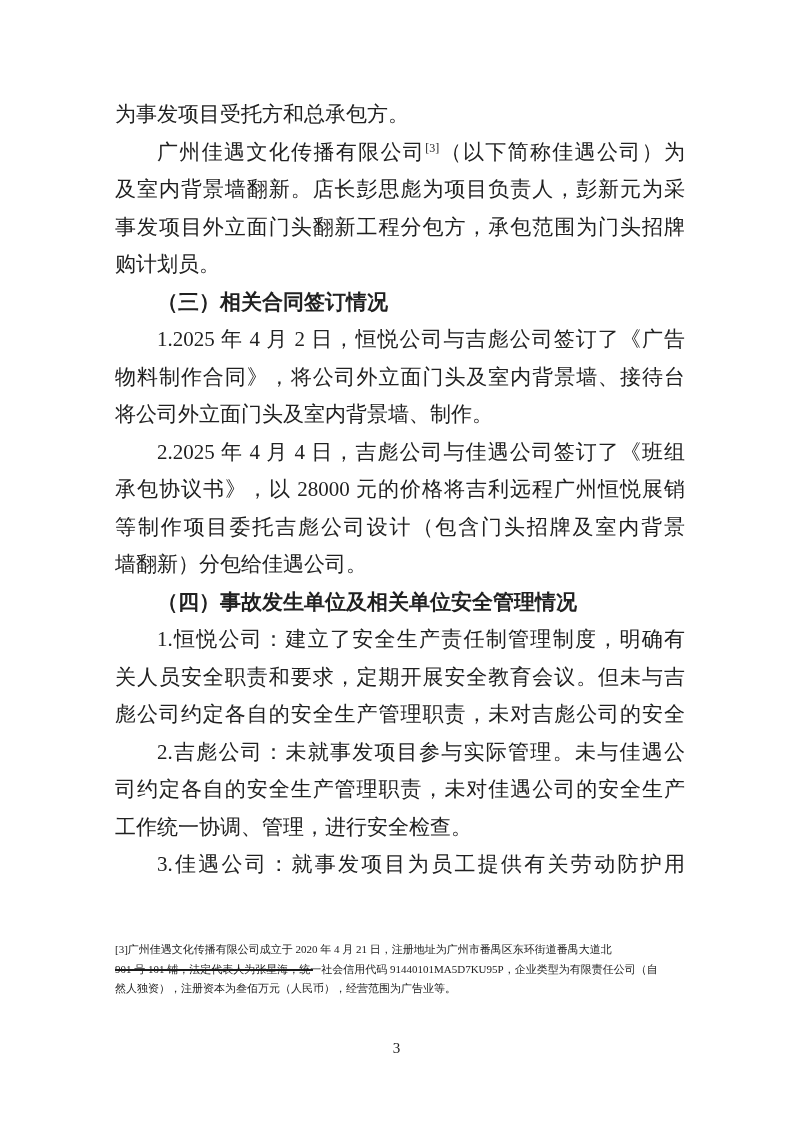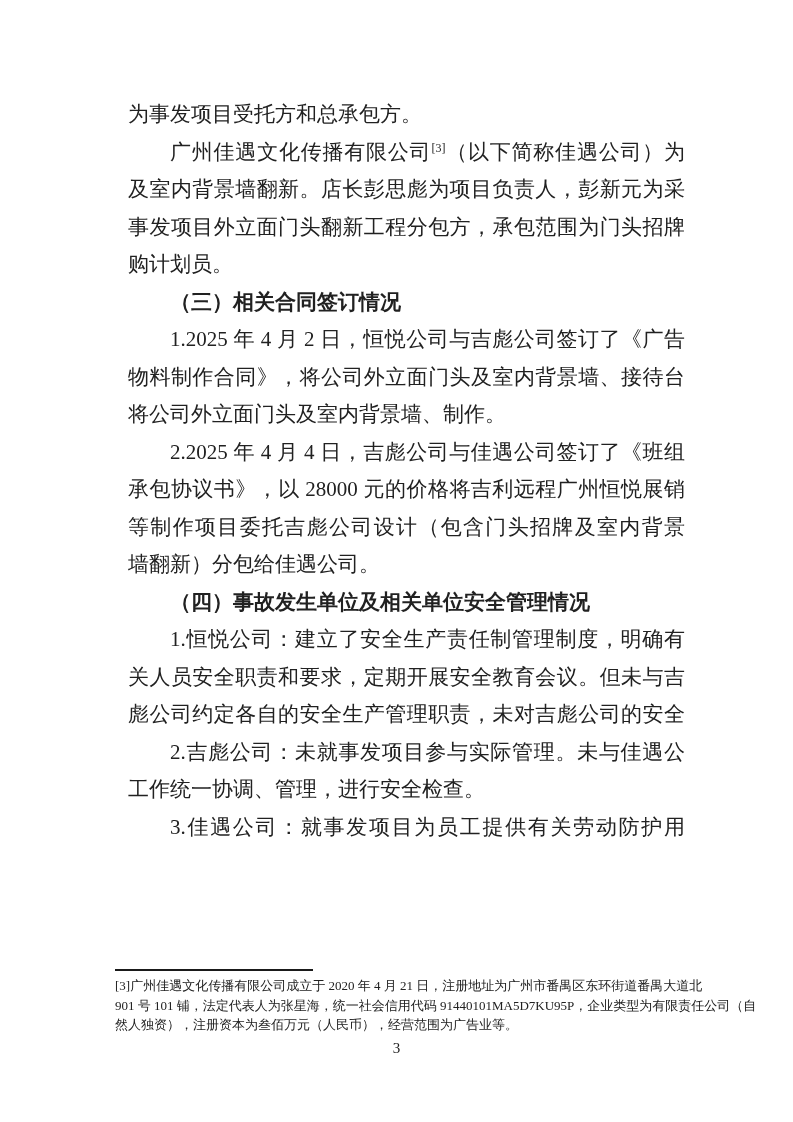--- a/index.html
+++ b/index.html
@@ -20,21 +20,20 @@
     position: absolute;
     left: 115px;
     top: 96px;
     width: 570px;
     font-size: 21px;
     line-height: 37.5px;
   }
   .ln {
     white-space: nowrap;
     text-align: left;
-    margin-left: 13px;
   }
   .just {
     text-align: justify;
     text-align-last: justify;
     text-justify: inter-character;
   }
   .indent {
     text-indent: 42px;
   }
   .bold {
@@ -49,23 +48,23 @@
     position: absolute;
     left: 115px;
     top: 969px;
     width: 198px;
     height: 0;
     border-top: 2px solid #1a1a1a;
   }
   .footnote {
     position: absolute;
     left: 115px;
-    top: 976px;
+    top: 940px;
     width: 573px;
-    font-size: 13px;
+    font-size: 11px;
     line-height: 19.5px;
   }
   .fn-line {
     white-space: nowrap;
   }
   .page-num {
     position: absolute;
     top: 1040px;
     left: 0;
     width: 100%;
@@ -90,20 +89,21 @@
     <div class="ln">将公司外立面门头及室内背景墙、制作。</div>
     <div class="ln indent just">2.2025 年 4 月 4 日，吉彪公司与佳遇公司签订了《班组</div>
     <div class="ln just">承包协议书》，以 28000 元的价格将吉利远程广州恒悦展销</div>
     <div class="ln just">等制作项目委托吉彪公司设计（包含门头招牌及室内背景</div>
     <div class="ln">墙翻新）分包给佳遇公司。</div>
     <div class="ln indent bold">（四）事故发生单位及相关单位安全管理情况</div>
     <div class="ln indent just">1.恒悦公司：建立了安全生产责任制管理制度，明确有</div>
     <div class="ln just">关人员安全职责和要求，定期开展安全教育会议。但未与吉</div>
     <div class="ln just">彪公司约定各自的安全生产管理职责，未对吉彪公司的安全</div>
     <div class="ln indent just">2.吉彪公司：未就事发项目参与实际管理。未与佳遇公</div>
+    <div class="ln just">司约定各自的安全生产管理职责，未对佳遇公司的安全生产</div>
     <div class="ln">工作统一协调、管理，进行安全检查。</div>
     <div class="ln indent just">3.佳遇公司：就事发项目为员工提供有关劳动防护用</div>
   </div>
 
   <div class="fn-divider"></div>
 
   <div class="footnote">
     <div class="fn-line">[3]广州佳遇文化传播有限公司成立于 2020 年 4 月 21 日，注册地址为广州市番禺区东环街道番禺大道北</div>
     <div class="fn-line">901 号 101 铺，法定代表人为张星海，统一社会信用代码 91440101MA5D7KU95P，企业类型为有限责任公司（自</div>
     <div class="fn-line">然人独资），注册资本为叁佰万元（人民币），经营范围为广告业等。</div>

